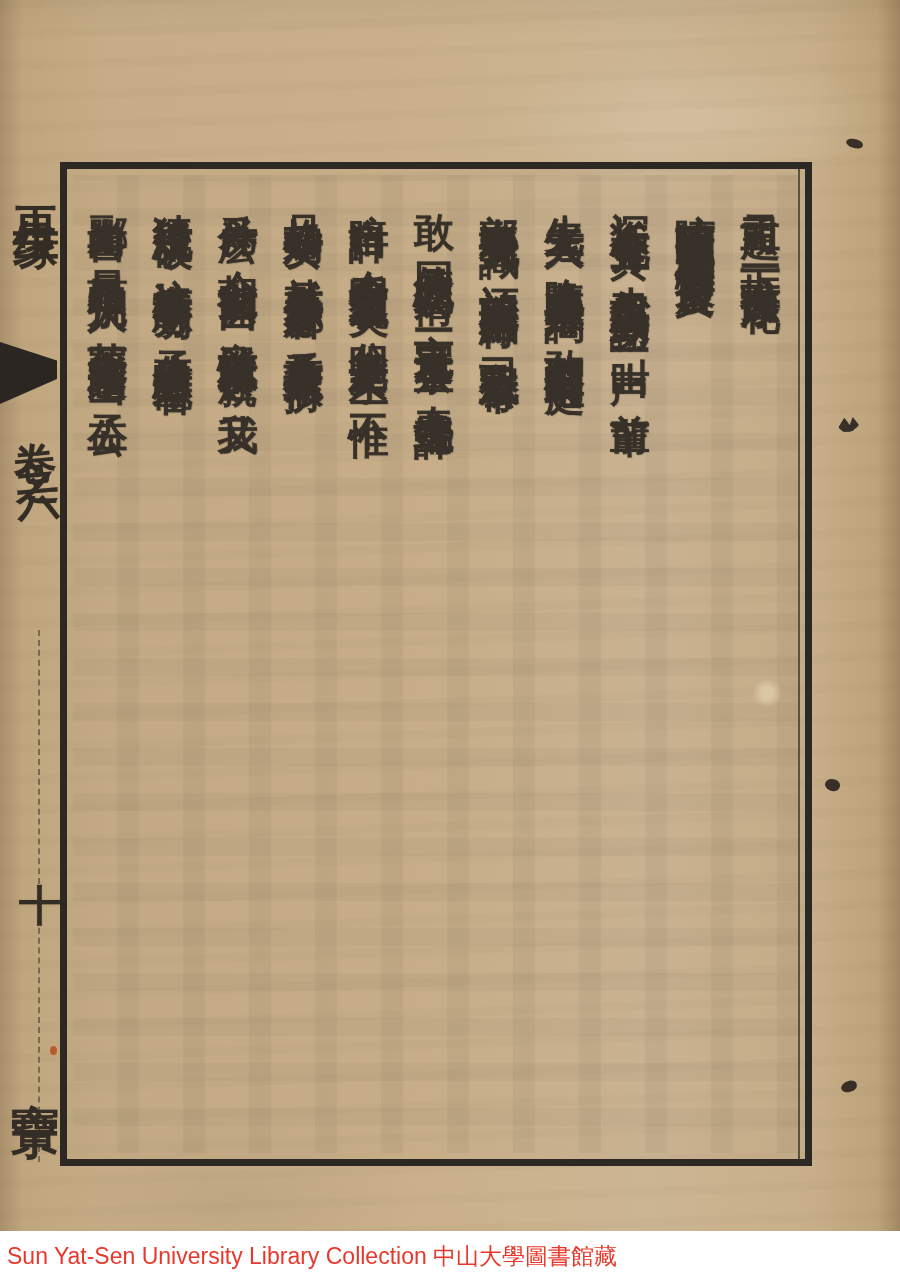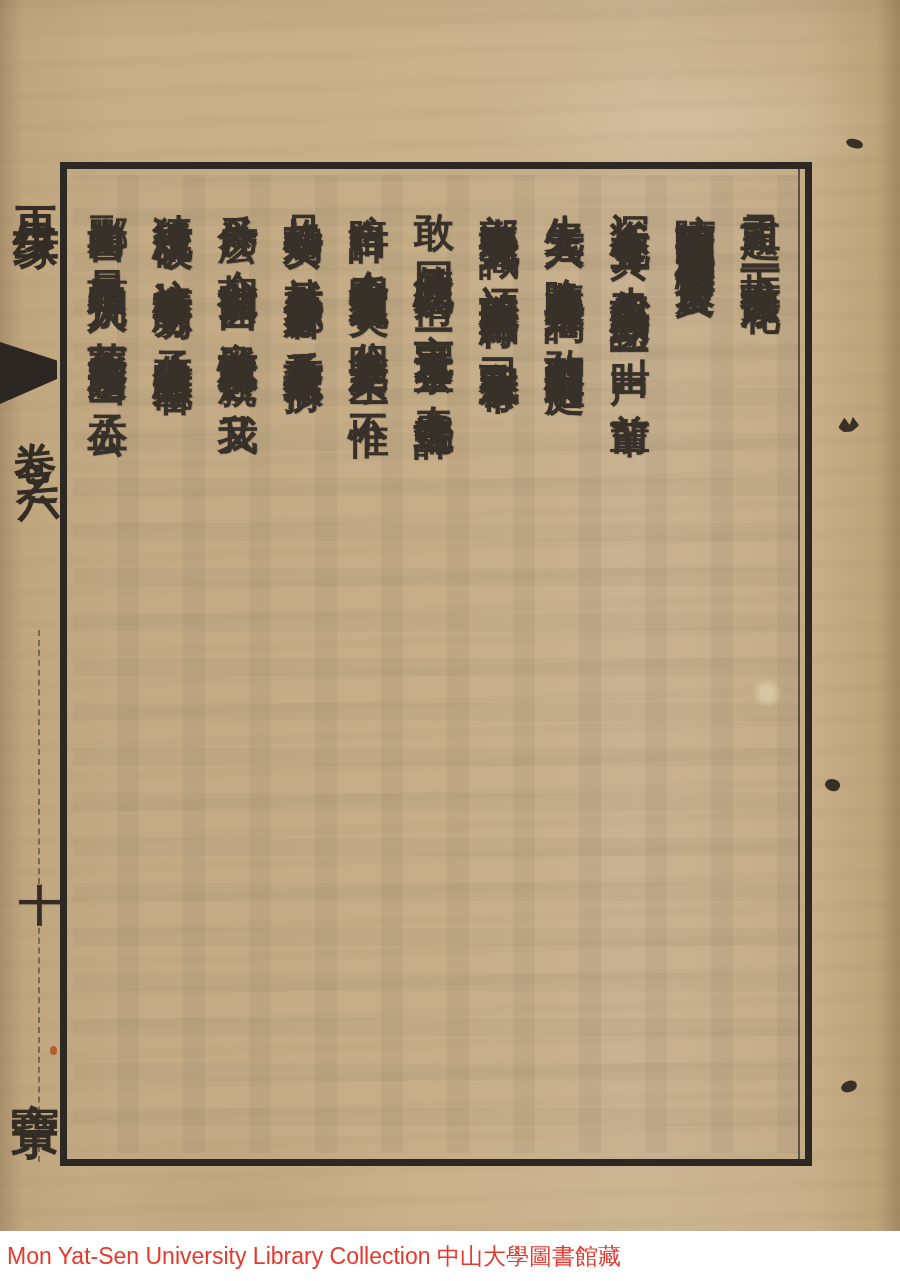--- a/index.html
+++ b/index.html
@@ -115,14 +115,14 @@
 </div>
 
 <div class="hole h1"></div>
 <div class="hole h2"></div>
 <div class="hole h3"></div>
 <div class="hole h4"></div>
 <div class="stain-light"></div>
 <div class="speck"></div>
 
 <div class="watermark">
-  <span>Mon Yat-Sen University Library Collection 中山大學圖書館藏</span>
+  <span>Sun Yat-Sen University Library Collection 中山大學圖書館藏</span>
 </div>
 
 </body></html>

